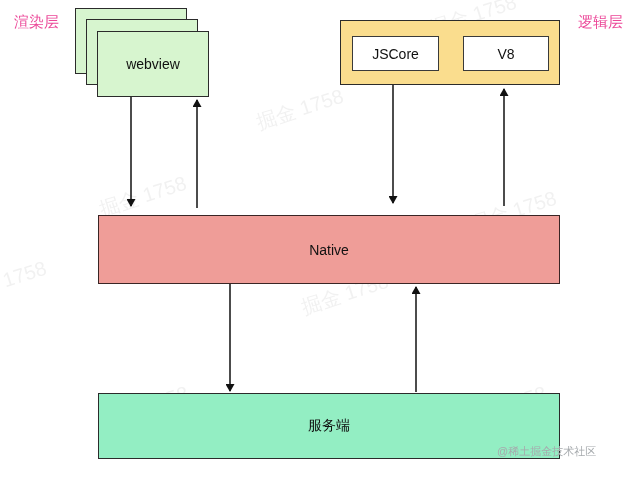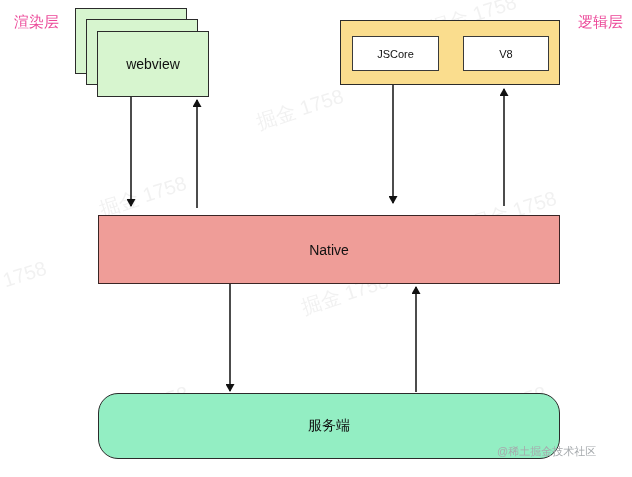--- a/index.html
+++ b/index.html
@@ -23,23 +23,23 @@
     border: 1.5px solid #2b2b2b;
     display: flex;
     align-items: center;
     justify-content: center;
     font-size: 14px;
     color: #111111;
   }
   .webview-box { width: 112px; height: 66px; background: #d7f5cf; }
   .logic-container { left: 340px; top: 20px; width: 220px; height: 65px; background: #fadd8e; }
   .engine-box { position: absolute; top: 15px; height: 35px; background: #ffffff; border: 1.5px solid #3a3a3a;
-    display: flex; align-items: center; justify-content: center; font-size: 11px; color: #111111; }
+    display: flex; align-items: center; justify-content: center; font-size: 14px; color: #111111; }
   .native-box { left: 98px; top: 215px; width: 462px; height: 69px; background: #ef9d98; border-color: #3a2525; }
-  .server-box { left: 98px; top: 393px; width: 462px; height: 66px; background: #93eec3; border-radius: 20px; }
+  .server-box { left: 98px; top: 393px; width: 462px; height: 66px; background: #93eec3; }
   .arrows { position: absolute; left: 0; top: 0; width: 632px; height: 477px; pointer-events: none; }
   .wm-tile {
     position: absolute;
     font-size: 20px;
     color: rgba(120,120,120,0.10);
     transform: rotate(-18deg);
     white-space: nowrap;
     user-select: none;
   }
   .wm-corner {

